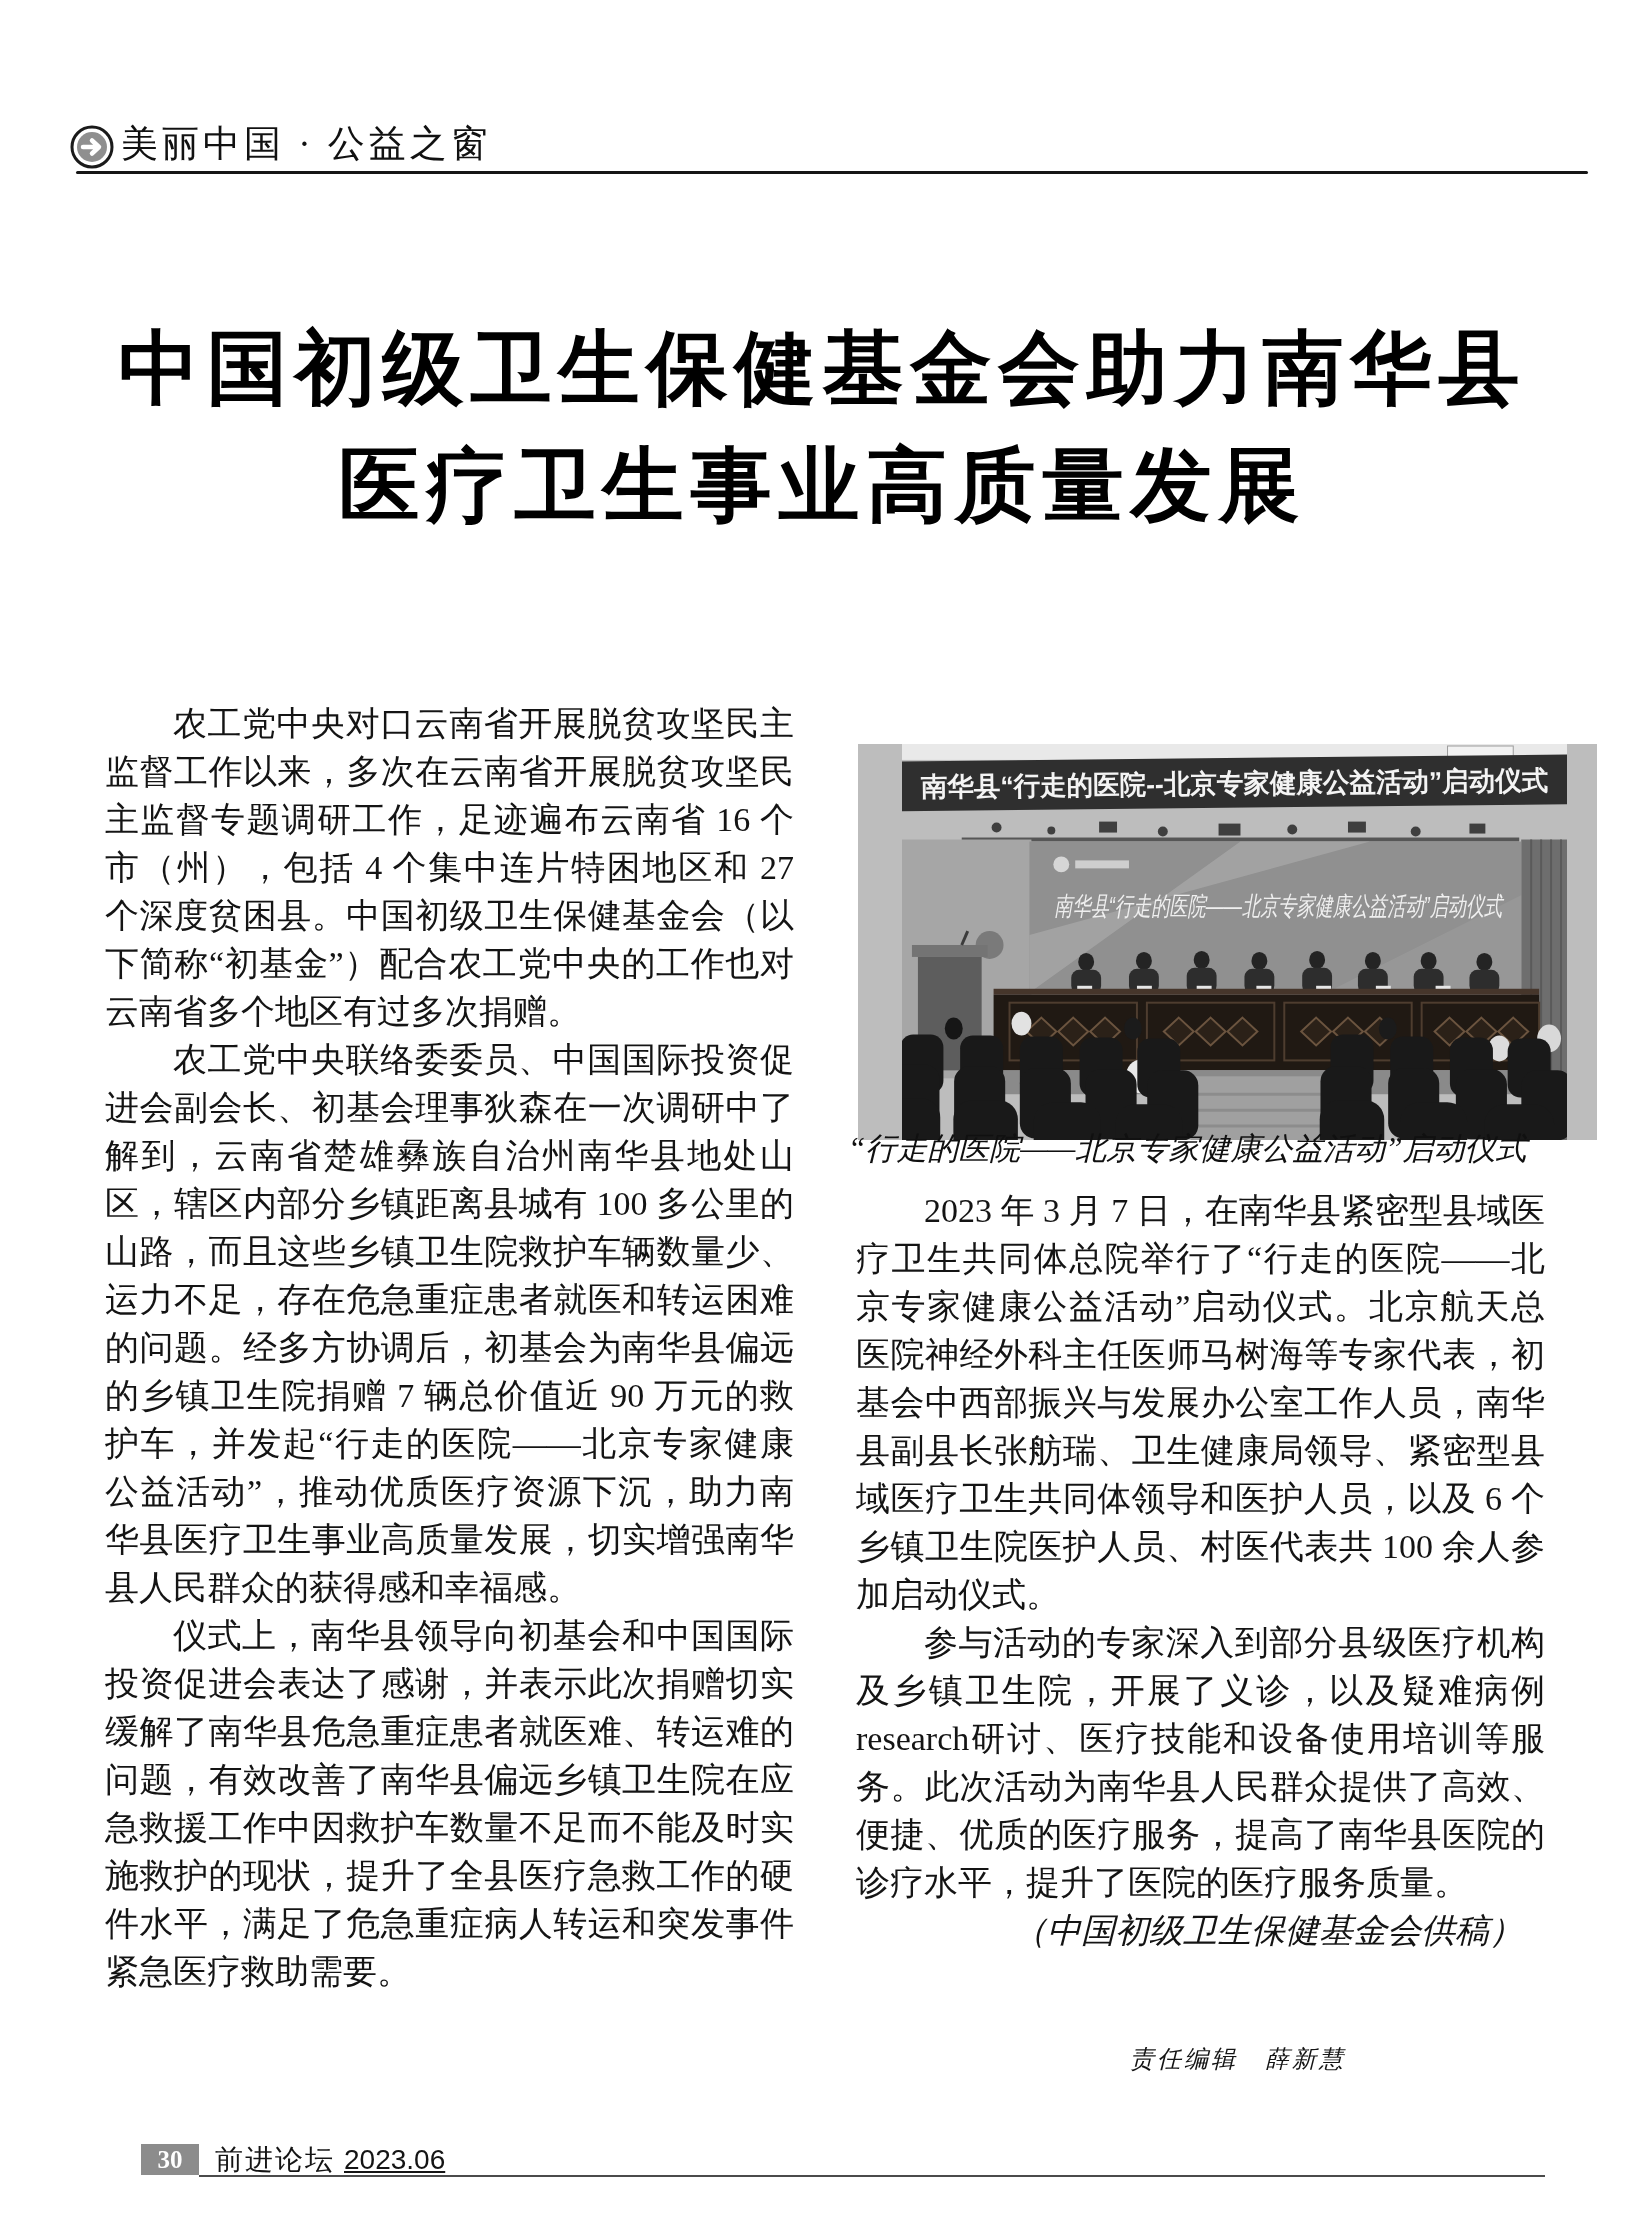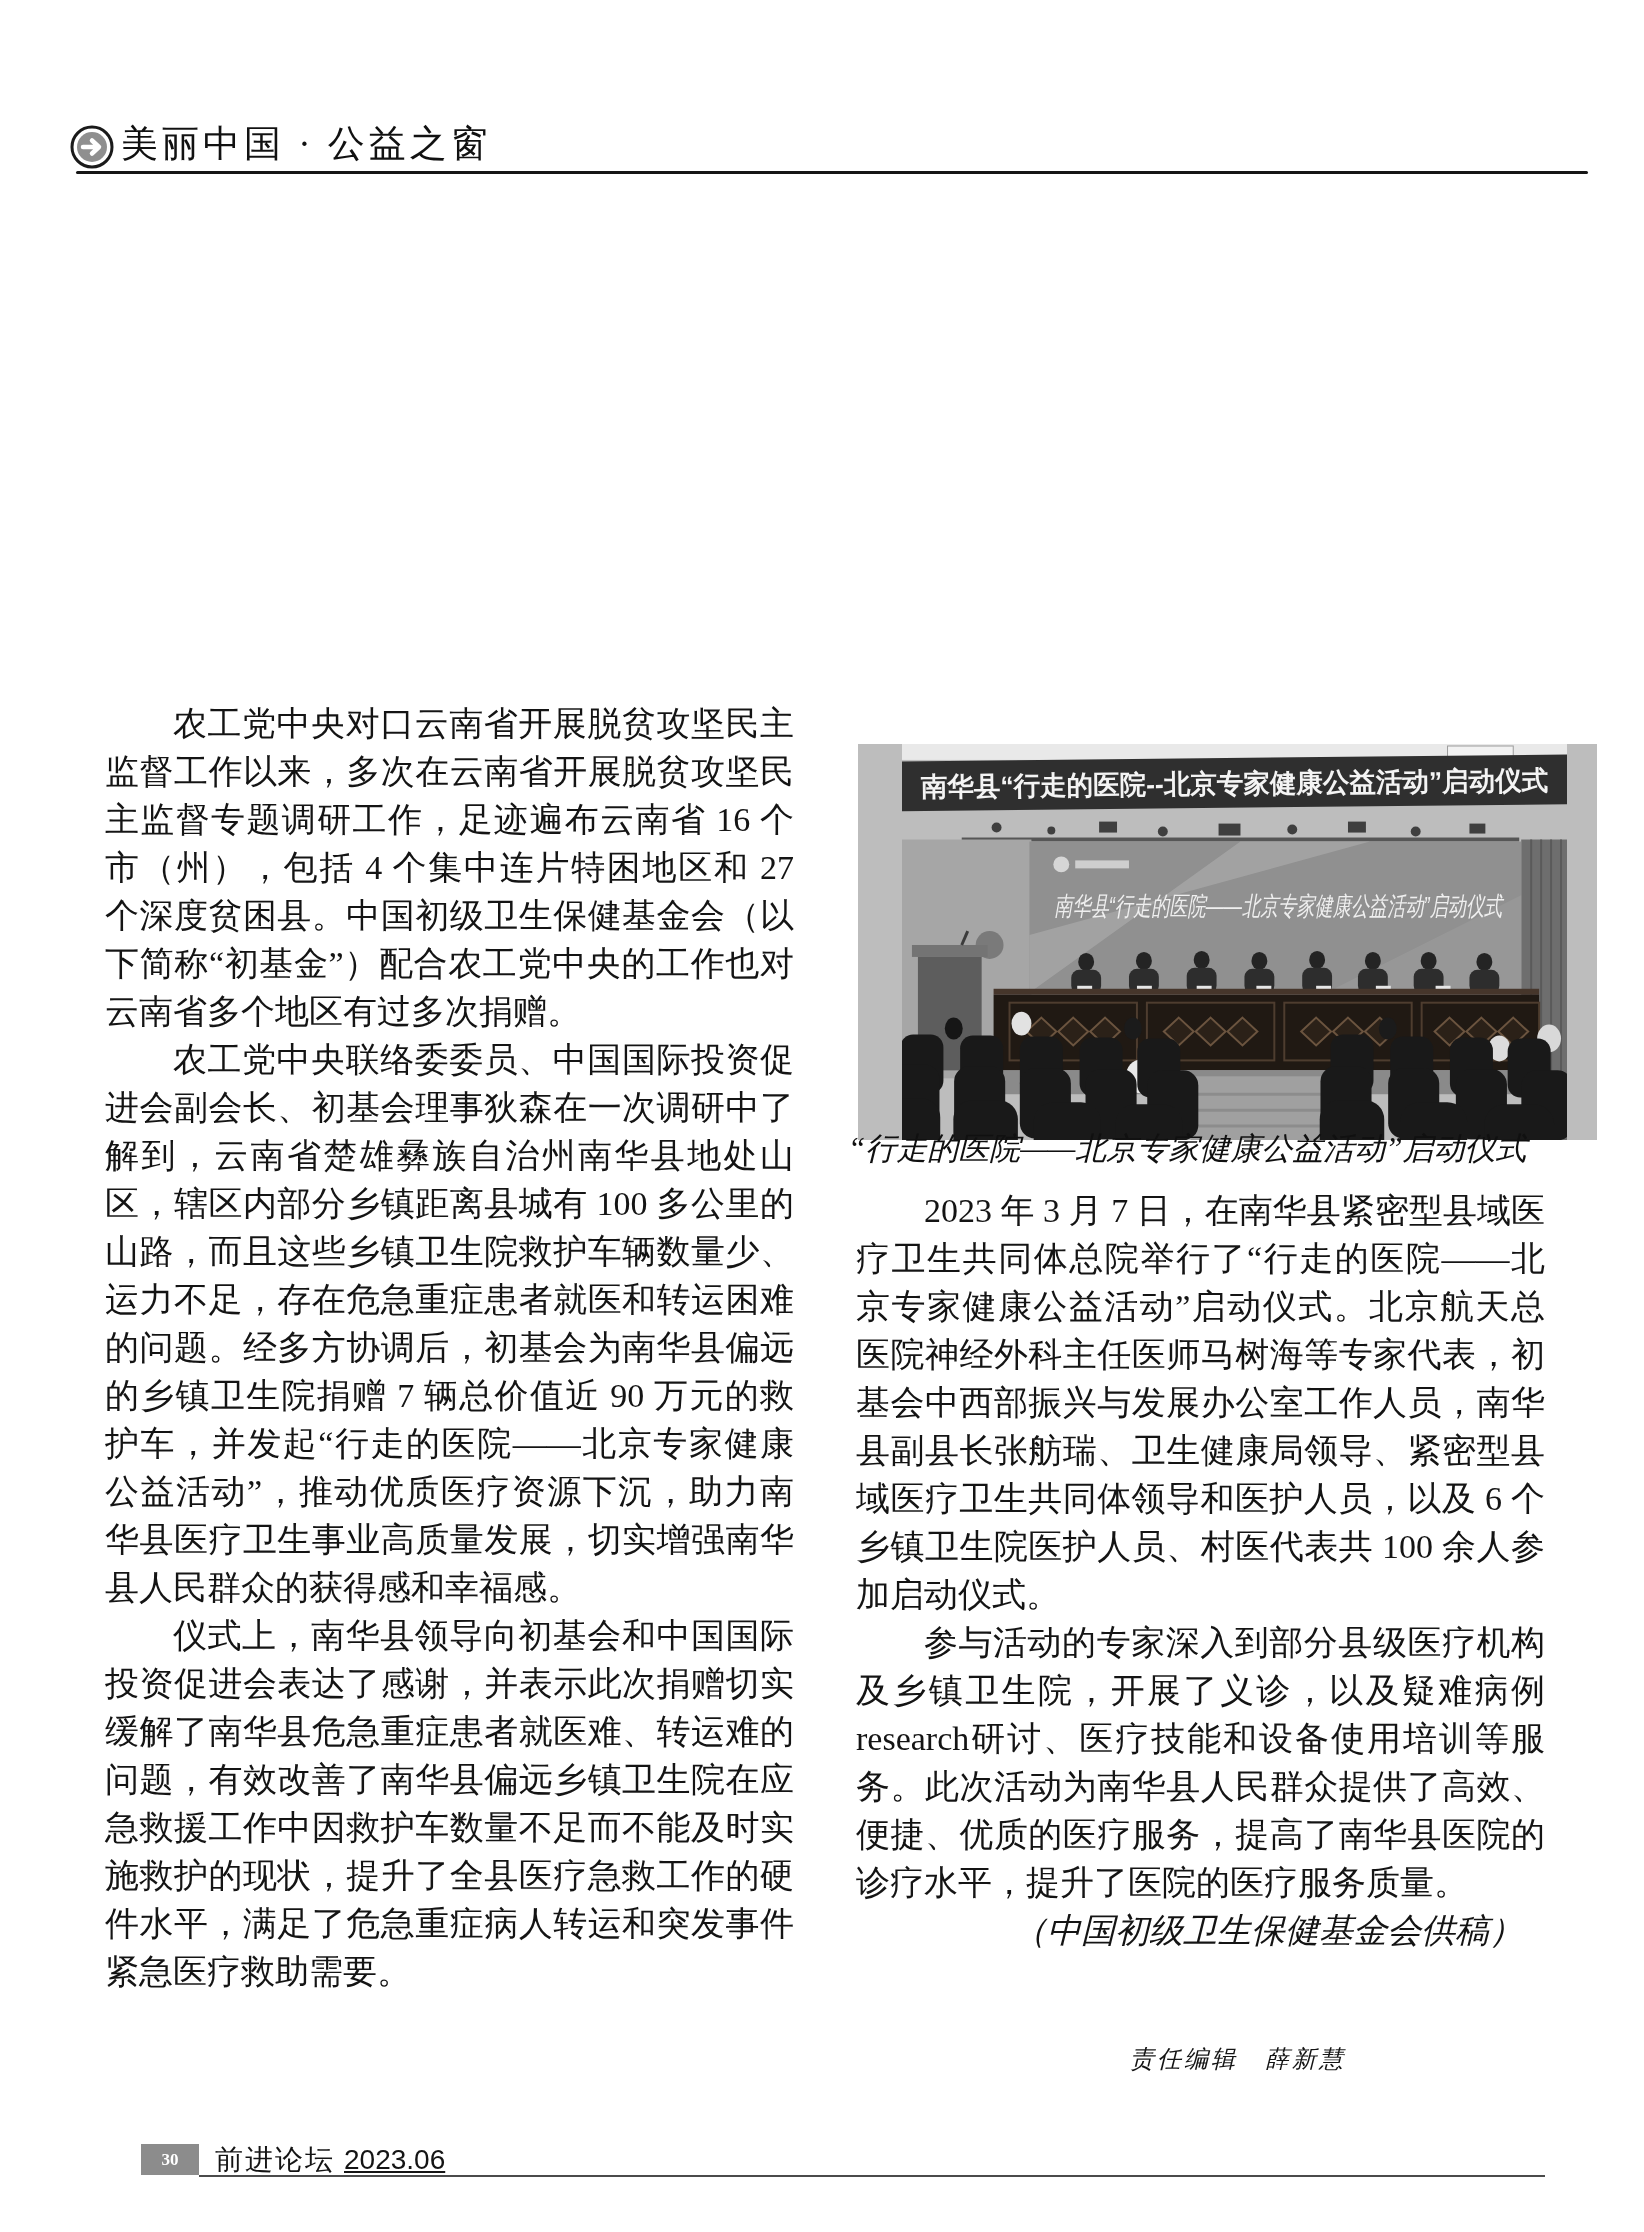--- a/index.html
+++ b/index.html
@@ -22,21 +22,21 @@
   .col-right{left:856px;top:1144px;width:689px;}
   .attribution{text-indent:0 !important;text-align:right;padding-right:22px;font-style:italic;}
   
   .photo{position:absolute;left:858px;top:701px;width:695px;height:396px;background:#bdbdbd;padding-left:44px;}
   .caption{position:absolute;left:848px;top:1085px;width:685px;text-align:left;
     font-size:31px;font-style:italic;color:#101010;}
   .editor{position:absolute;left:856px;top:2000px;width:689px;box-sizing:border-box;
     text-align:right;padding-right:199px;font-size:24px;font-style:italic;letter-spacing:3px;}
   
   .pg-badge{position:absolute;left:141px;top:2101px;width:58px;height:31px;background:#8c8c8c;
-    color:#fff;font-size:17px;font-weight:bold;text-align:center;line-height:31px;}
+    color:#fff;font-size:25px;font-weight:bold;text-align:center;line-height:31px;}
   .journal{position:absolute;left:215px;top:2101px;font-size:28px;line-height:31px;letter-spacing:2px;}
   .issue{position:absolute;left:344px;top:2101px;font-size:28px;line-height:31px;
     font-family:"Liberation Sans","DejaVu Sans",sans-serif;text-decoration:underline;}
   .ftr-rule{position:absolute;left:199px;top:2132px;width:1346px;height:2px;background:#4b4b4b;}
   svg text{font-family:"Liberation Sans","DejaVu Sans",sans-serif;}
 </style>
 </head>
 <body>
 
 <div class="page">
@@ -44,20 +44,24 @@
   <div class="hdr-icon">
     <svg viewBox="0 0 44 44" width="44" height="44">
       <circle cx="22" cy="22" r="20" fill="#ffffff" stroke="#1a1a1a" stroke-width="3"></circle>
       <circle cx="22" cy="22" r="15" fill="#8f8f8f"></circle>
       <path d="M13 22 H27 M22 15.5 L29 22 L22 28.5" stroke="#ffffff" stroke-width="4.5" fill="none" stroke-linecap="round" stroke-linejoin="round"></path>
     </svg>
   </div>
   <div class="hdr-label">美丽中国 · 公益之窗</div>
   <div class="hdr-rule"></div>
 
+  <h1 class="title" style="margin:0;">
+    <span style="display:block;">中国初级卫生保健基金会助力南华县</span>
+    <span style="display:block;">医疗卫生事业高质量发展</span>
+  </h1>
 
   <div class="col col-left">
     <p>农工党中央对口云南省开展脱贫攻坚民主监督工作以来，多次在云南省开展脱贫攻坚民主监督专题调研工作，足迹遍布云南省 16 个市（州），包括 4 个集中连片特困地区和 27 个深度贫困县。中国初级卫生保健基金会（以下简称“初基金”）配合农工党中央的工作也对云南省多个地区有过多次捐赠。</p>
     <p>农工党中央联络委委员、中国国际投资促进会副会长、初基会理事狄森在一次调研中了解到，云南省楚雄彝族自治州南华县地处山区，辖区内部分乡镇距离县城有 100 多公里的山路，而且这些乡镇卫生院救护车辆数量少、运力不足，存在危急重症患者就医和转运困难的问题。经多方协调后，初基会为南华县偏远的乡镇卫生院捐赠 7 辆总价值近 90 万元的救护车，并发起“行走的医院——北京专家健康公益活动”，推动优质医疗资源下沉，助力南华县医疗卫生事业高质量发展，切实增强南华县人民群众的获得感和幸福感。</p>
     <p>仪式上，南华县领导向初基会和中国国际投资促进会表达了感谢，并表示此次捐赠切实缓解了南华县危急重症患者就医难、转运难的问题，有效改善了南华县偏远乡镇卫生院在应急救援工作中因救护车数量不足而不能及时实施救护的现状，提升了全县医疗急救工作的硬件水平，满足了危急重症病人转运和突发事件紧急医疗救助需要。</p>
   </div>
 
   <div class="photo">
     <svg viewBox="0 0 668 398" width="665" height="396" preserveAspectRatio="none">
       <defs>

